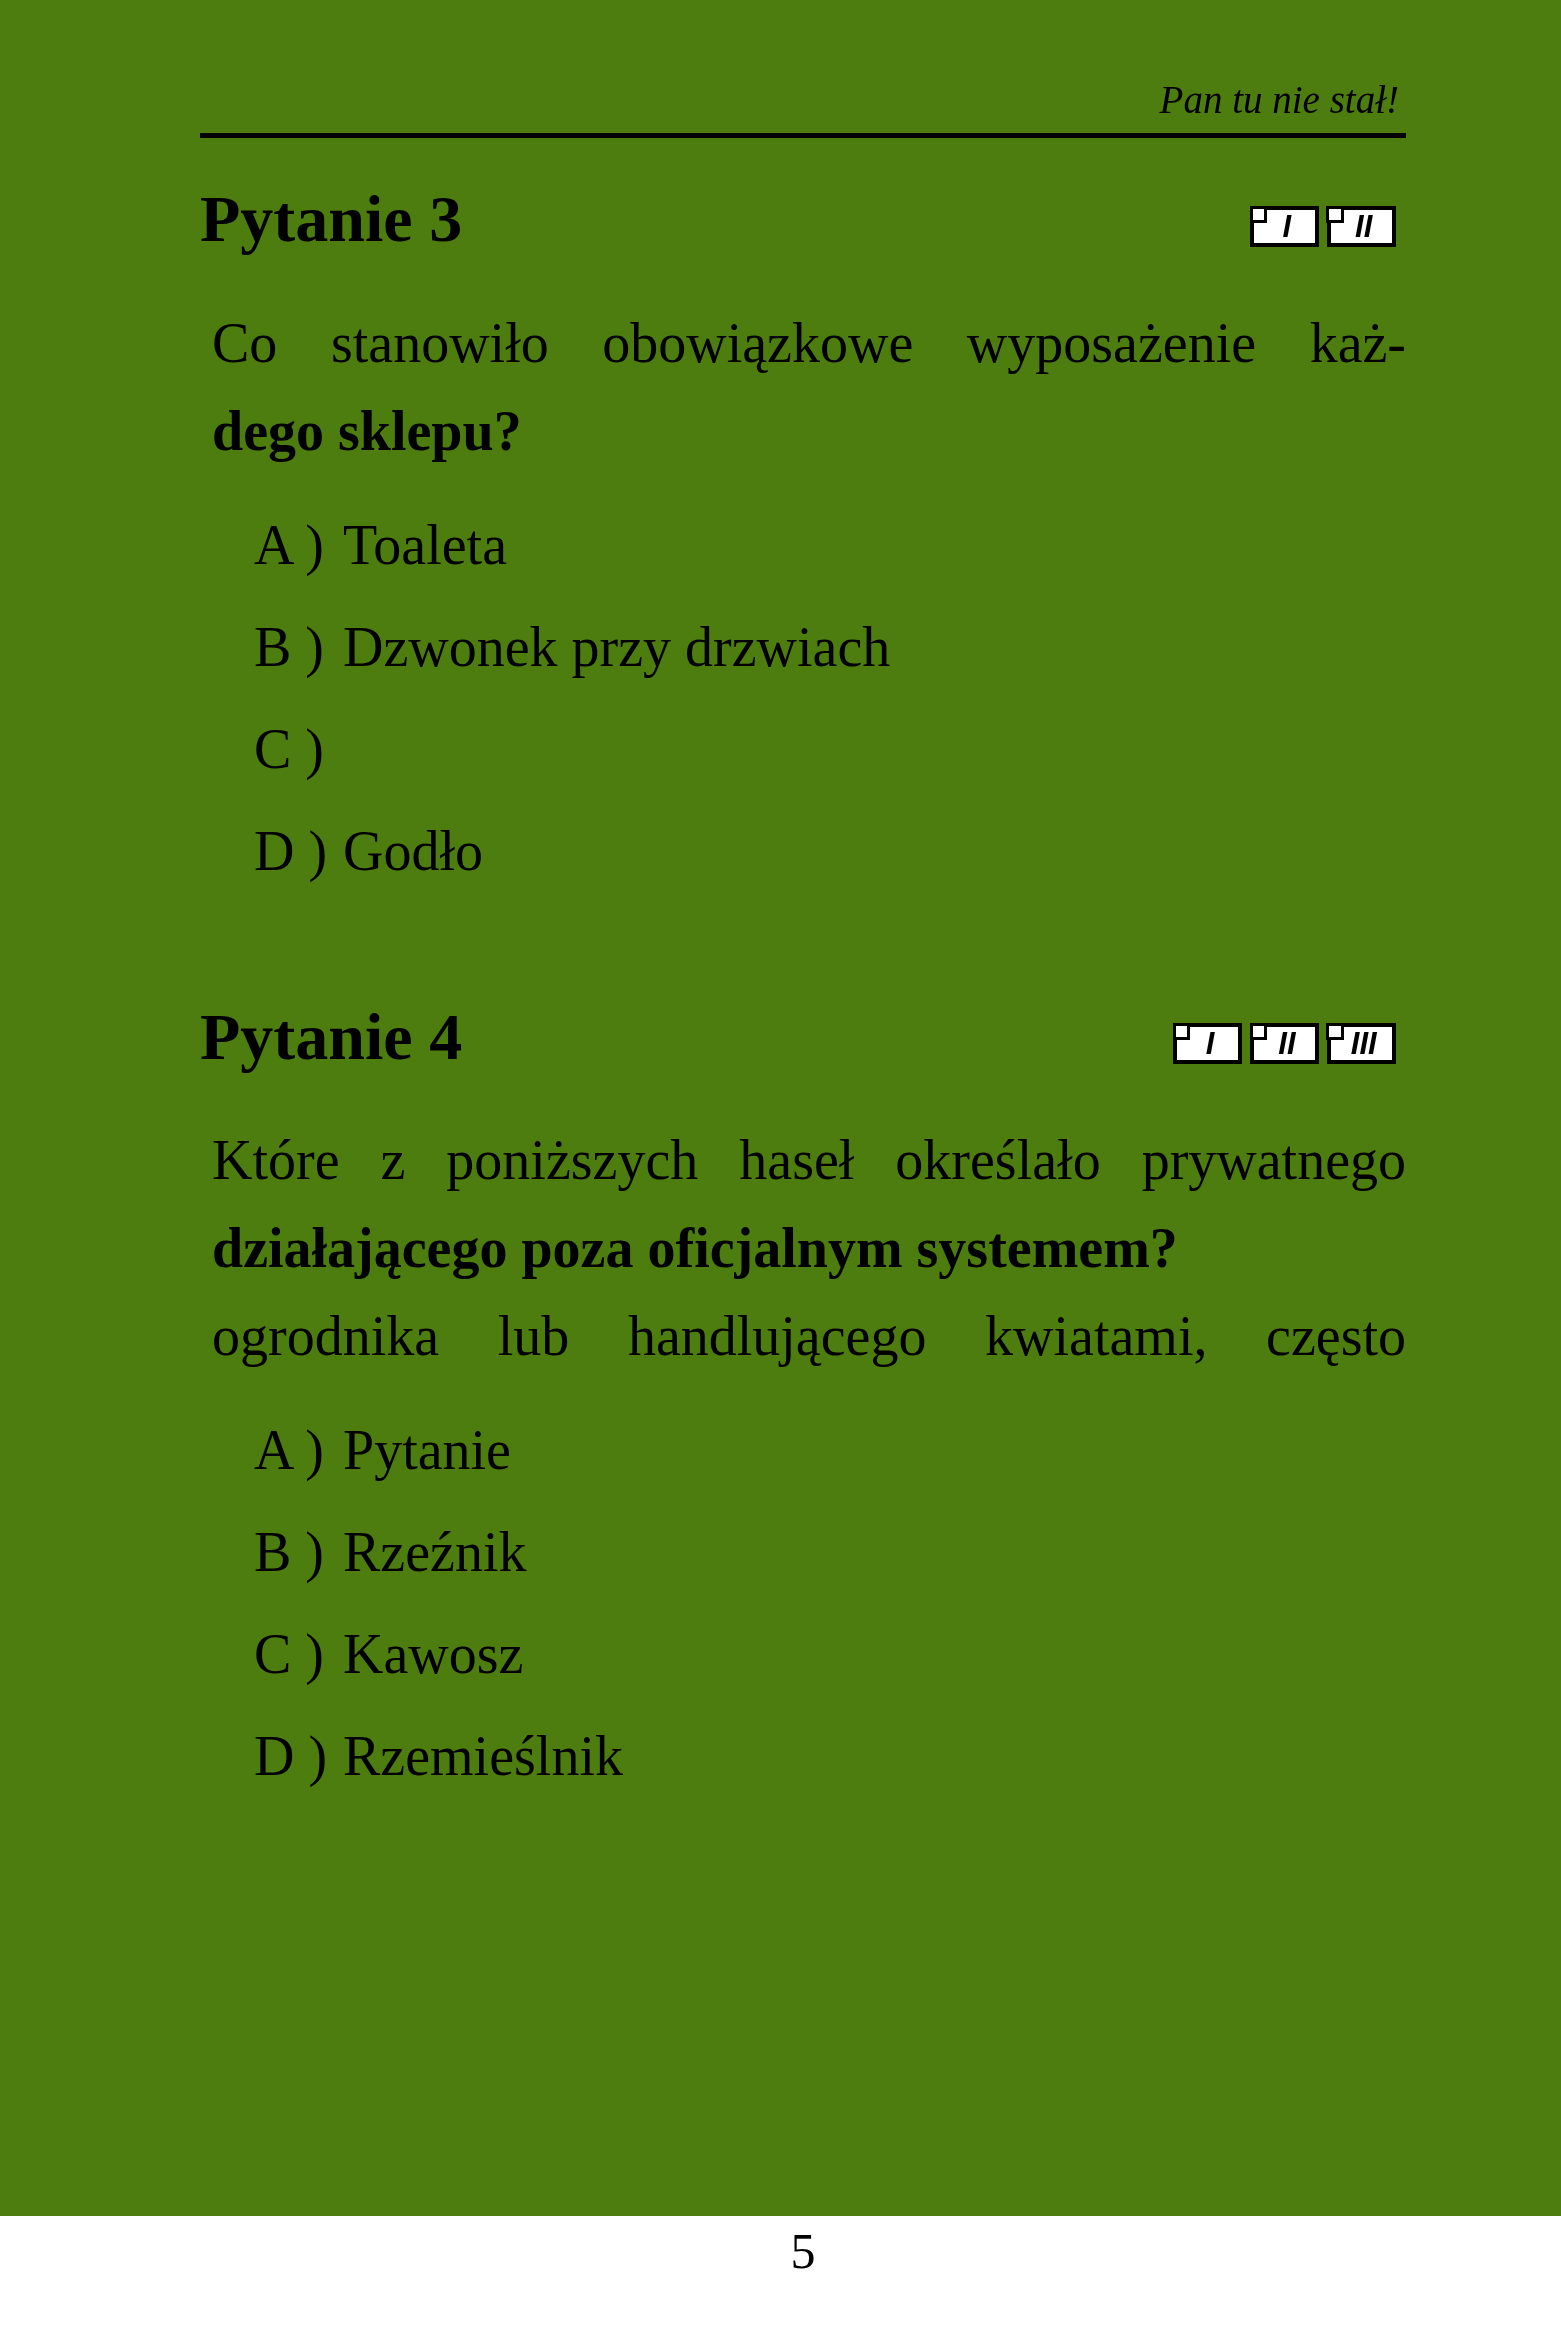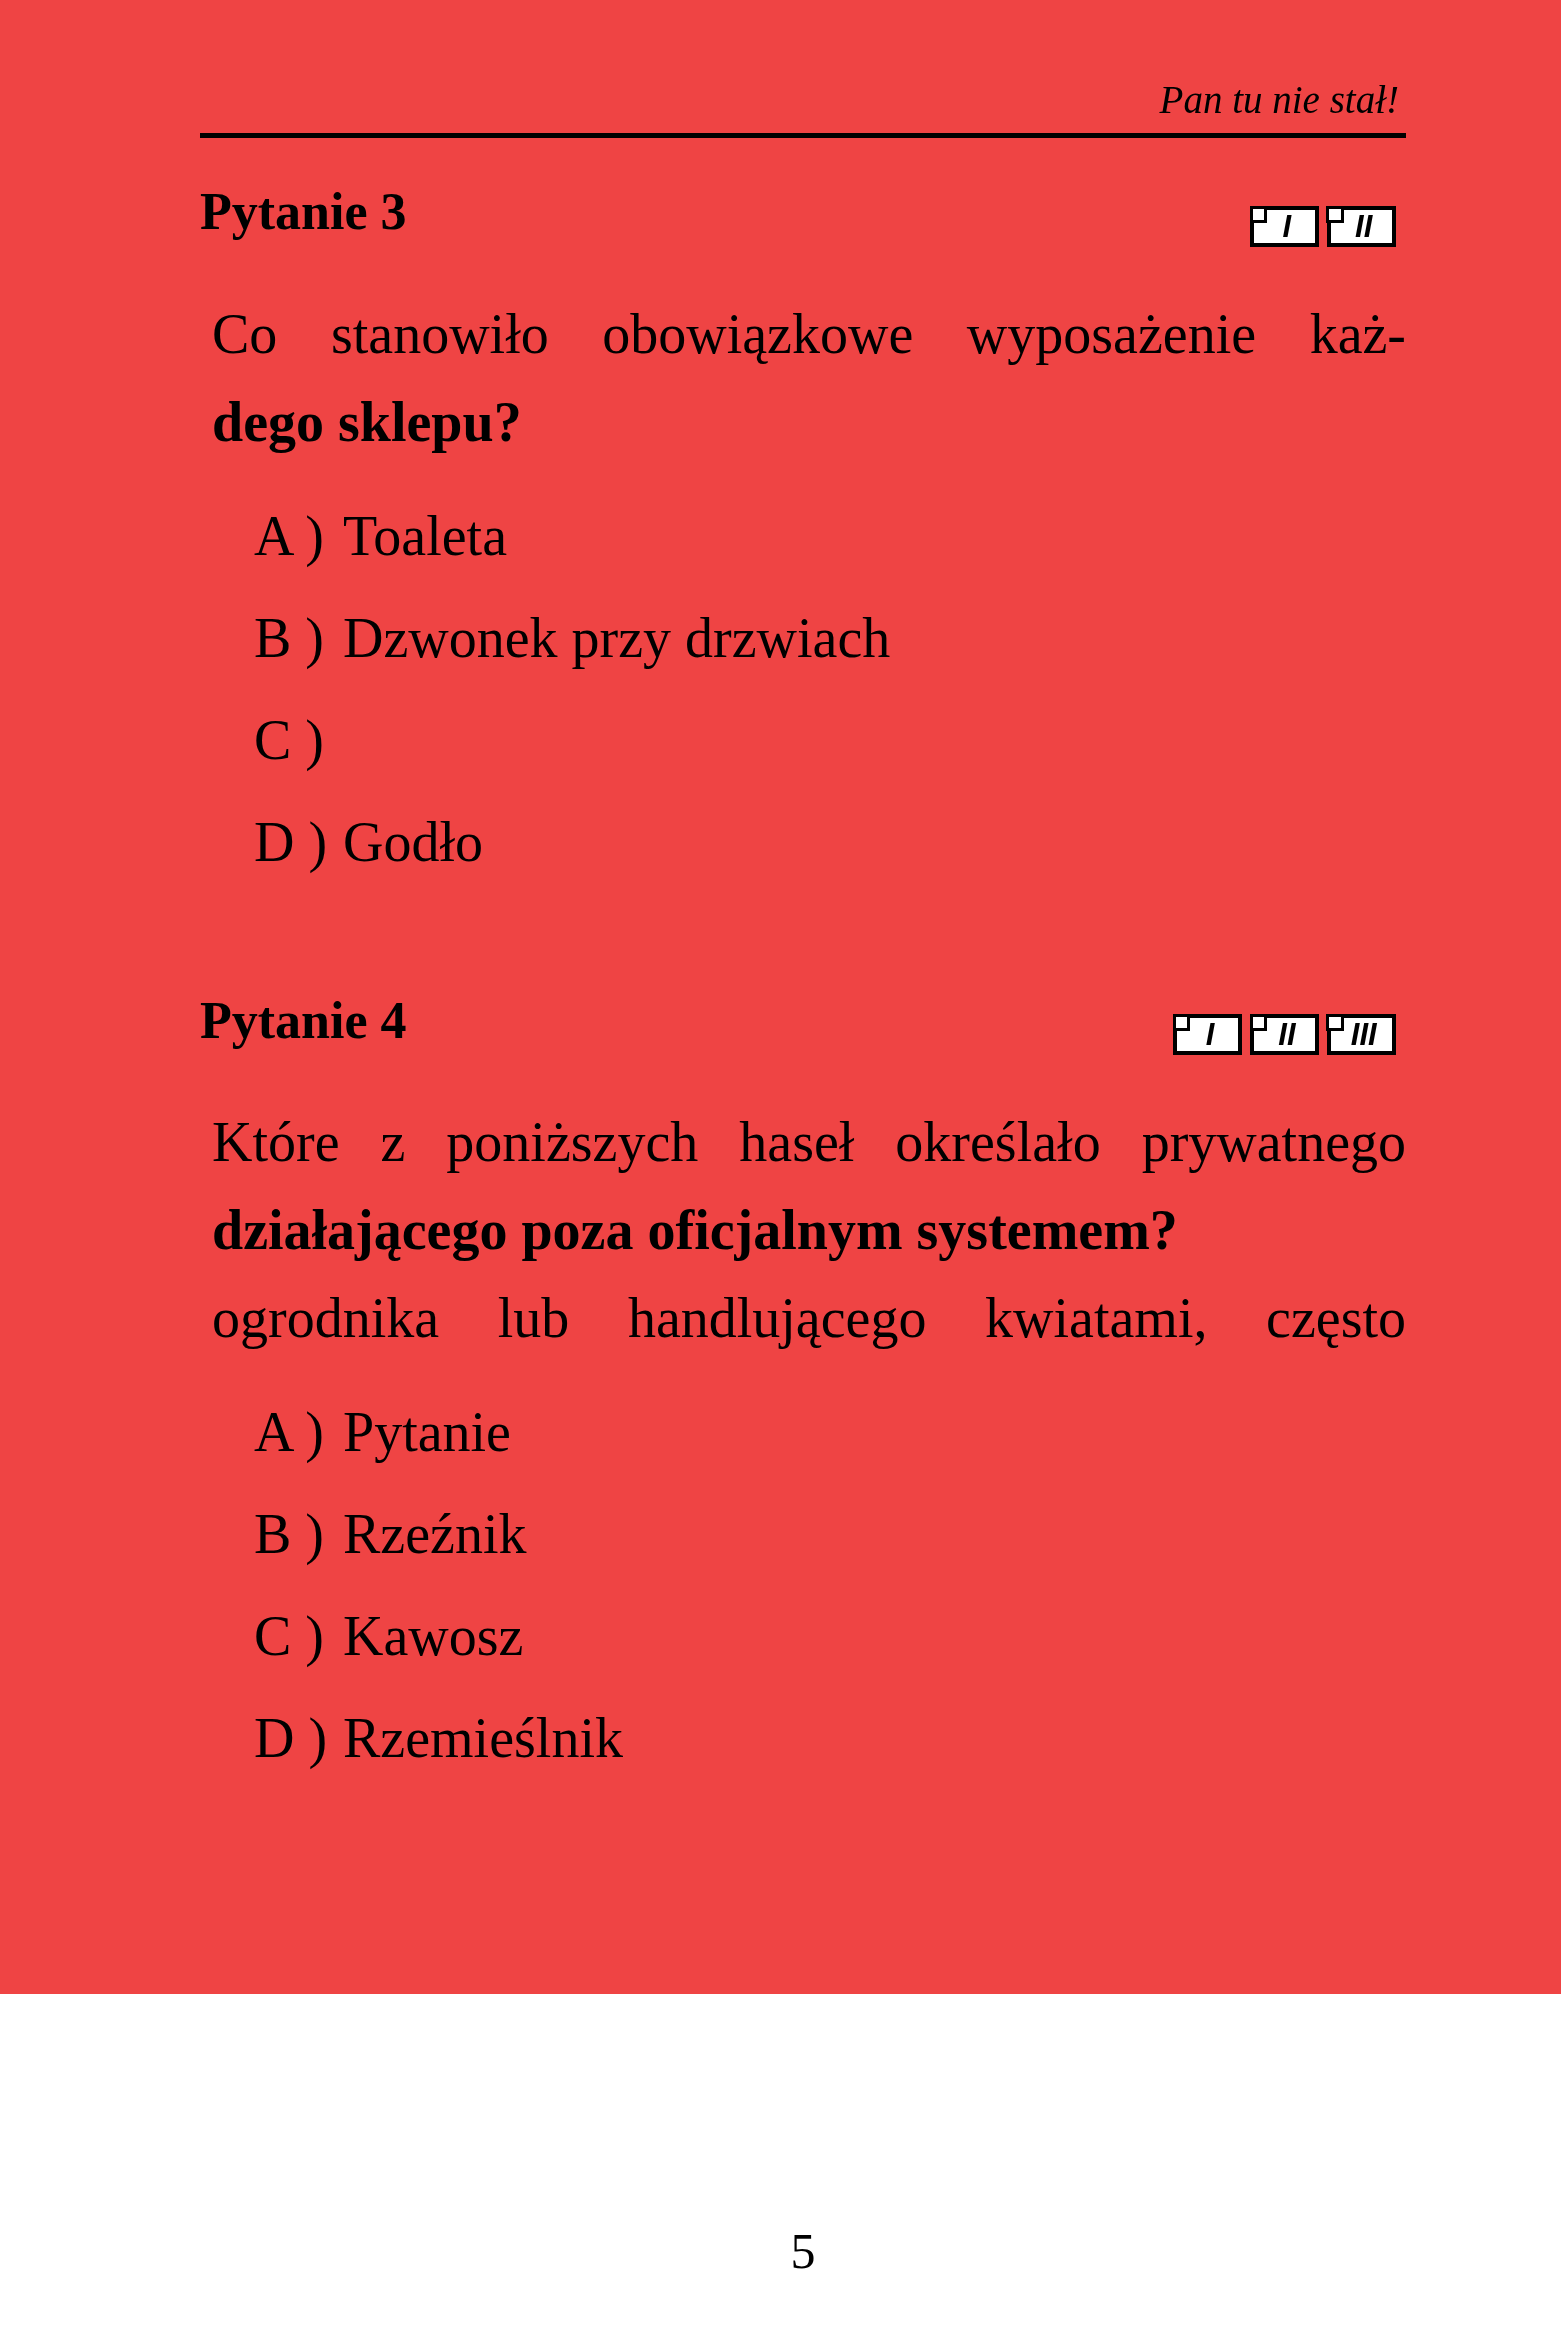--- a/index.html
+++ b/index.html
@@ -6,22 +6,22 @@
   html, body { width: 1561px; height: 2342px; }
   body {
     background: #ffffff;
     color: #000000;
     font-family: "Liberation Serif", "DejaVu Serif", serif;
     overflow: hidden;
   }
   .page {
     position: relative;
     width: 1561px;
-    height: 1994px;
-    background: #ef4444;
+    height: 2216px;
+    background: #4d7c0f;
   }
   .content {
     position: absolute;
     left: 200px;
     top: 0;
     width: 1206px;
   }
   
   .running-header {
     margin-top: 78px;
@@ -35,21 +35,21 @@
   }
   
   .question { margin-top: 45px; }
   .question.second { margin-top: 106px; }
   .q-head {
     display: flex;
     justify-content: space-between;
     align-items: flex-start;
   }
   .q-title {
-    font-size: 52px;
+    font-size: 66px;
     font-weight: bold;
     line-height: 1.1;
   }
   .q-flags {
     display: flex;
     gap: 7.8px;
     margin-top: 22.6px;
     margin-right: 10.4px;
   }
   .flag {

